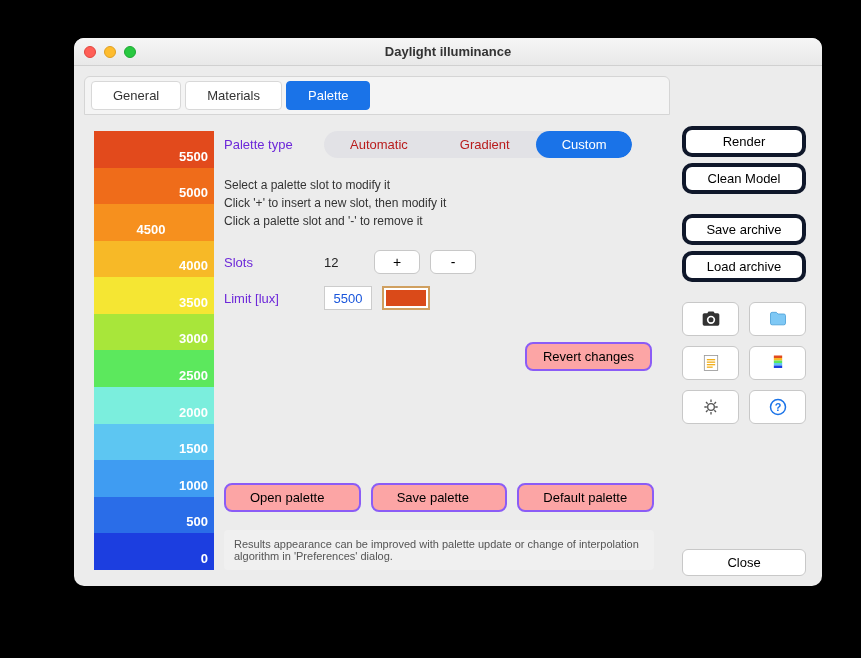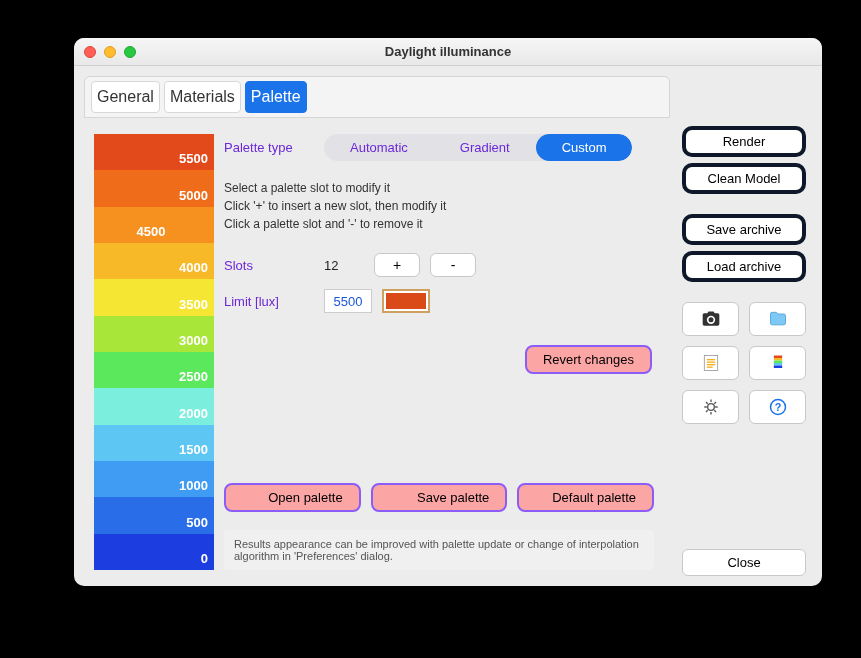--- a/index.html
+++ b/index.html
@@ -34,59 +34,59 @@
   .t-yellow { background:#febc2e; border:1px solid #dfa023; }
   .t-green { background:#28c840; border:1px solid #1fa833; }
   .title { position:absolute; left:0; right:0; text-align:center; font-weight:600; font-size:13px; color:#333; }
   .body { display:flex; height: calc(100% - 28px); }
   .main { flex:1; padding:10px 4px 10px 10px; display:flex; flex-direction:column; }
   .tabbar {
     display:flex; background:#f4f4f4; border:1px solid #d5d5d5; border-radius:6px 6px 0 0;
     padding:4px 6px; gap:4px;
   }
   .tab {
-    padding:6px 5px; font-size:16px; color:#333;
+    padding:6px 21px; font-size:13px; color:#333;
     border:1px solid transparent; border-radius:4px; background:transparent;
   }
   .tab:not(.active-outline):not(.active-blue) { border:1px solid #d8d8d8; background:#fff; }
   .tab.active-blue { background:#1a73e8; color:#fff; border:1px solid #1a73e8; }
   .content { display:flex; gap:10px; padding:16px 10px 6px 10px; flex:1; }
   .palette-col { width:120px; display:flex; flex-direction:column; }
   .swatch { flex:1; position:relative; color:#fff; font-weight:600; font-size:13px;
     display:flex; align-items:flex-end; justify-content:flex-end; padding:0 6px 4px 0;
     text-shadow:none;
   }
   .right-col { flex:1; display:flex; flex-direction:column; gap:12px; padding-right:6px; }
   .row { display:flex; align-items:center; gap:10px; }
   .label-col { width:90px; font-size:13px; color:#6d28d9; }
   .seg {
     display:flex; background:#e2e2e6; border-radius:16px; overflow:hidden;
   }
   .seg button {
-    border:none; background:transparent; padding:6px 26px; font-size:13px; color:#6d28d9; cursor:pointer;
+    border:none; background:transparent; padding:6px 26px; font-size:13px; color:#b91c1c; cursor:pointer;
   }
   .seg button.active { background:#1a73e8; color:#fff; border-radius:16px; }
   .helptext { font-size:12px; color:#333; line-height:1.5; margin-top:6px; }
   .numfield {
     width:48px; height:24px; border:1px solid #ccc; background:#fff; color:#1a56db;
     text-align:center; font-size:13px;
   }
   .pillbtn {
     border:1px solid #c8c8c8; background:#fff; border-radius:6px; padding:3px 18px; font-size:14px; cursor:pointer;
     min-width:46px;
   }
   .colorwell {
     width:48px; height:24px; border:2px solid #d0a060; background:#da4a19; display:inline-block;
     box-shadow: inset 0 0 0 2px #fff;
   }
   .widebtn {
     border:2px solid #8b5cf6; background:#fca5a5; border-radius:8px; padding:5px 16px; font-size:13px; cursor:pointer;
   }
   .footer-btns { display:flex; gap:10px; margin-top:auto; }
-  .footer-btns .widebtn { flex:1; text-align:right;padding-left:24px; }
+  .footer-btns .widebtn { flex:1; text-align:left;padding-left:24px; }
   .infobox {
     background:#f0f0f0; border-radius:4px; padding:8px 10px; font-size:11px; color:#555; margin-top:6px;
   }
   
   .sidebar { width:148px; padding:16px 16px 10px 8px; display:flex; flex-direction:column; gap:6px; align-items:stretch; }
   .sidebtn {
     border:4px solid #0f172a; background:#fff; border-radius:10px; padding:4px 6px; font-size:13px; cursor:pointer; text-align:center;
   }
   .icongrid { display:grid; grid-template-columns:1fr 1fr; gap:10px; margin-top:14px; }
   .iconbtn {

